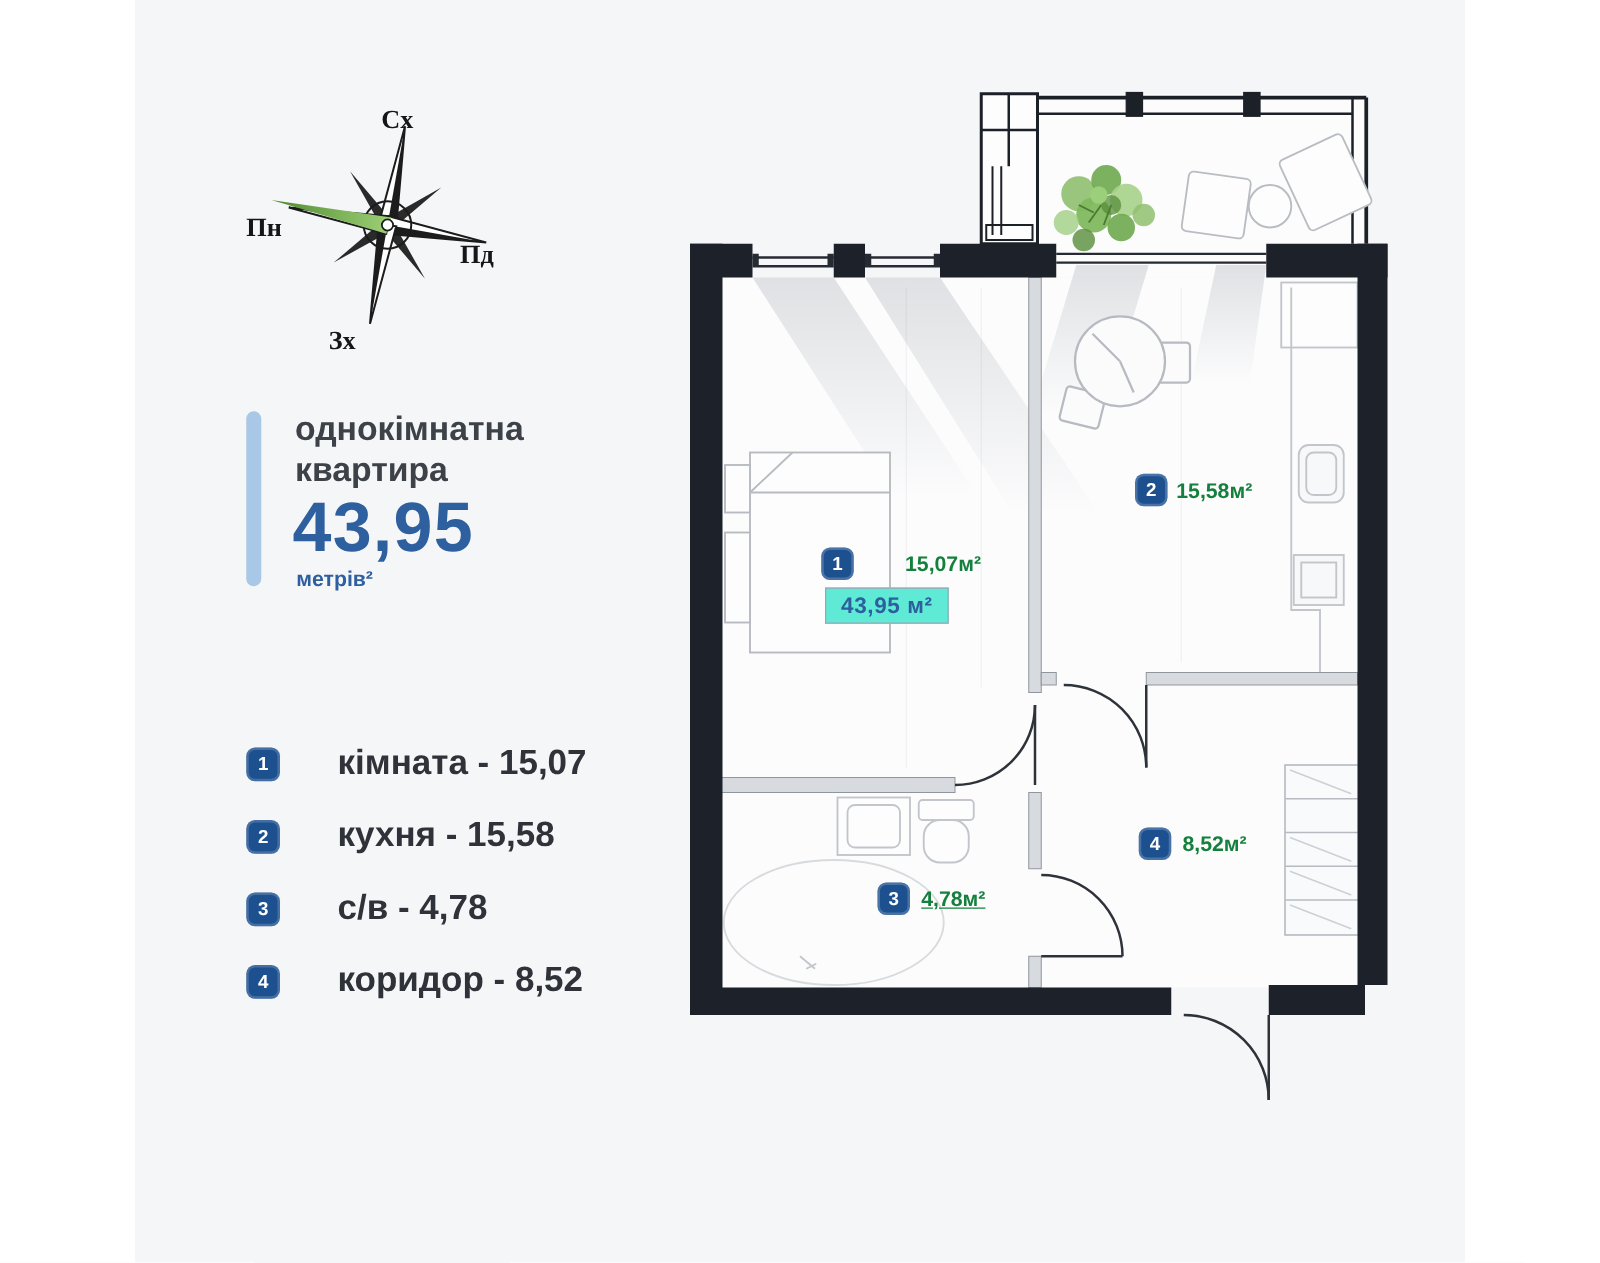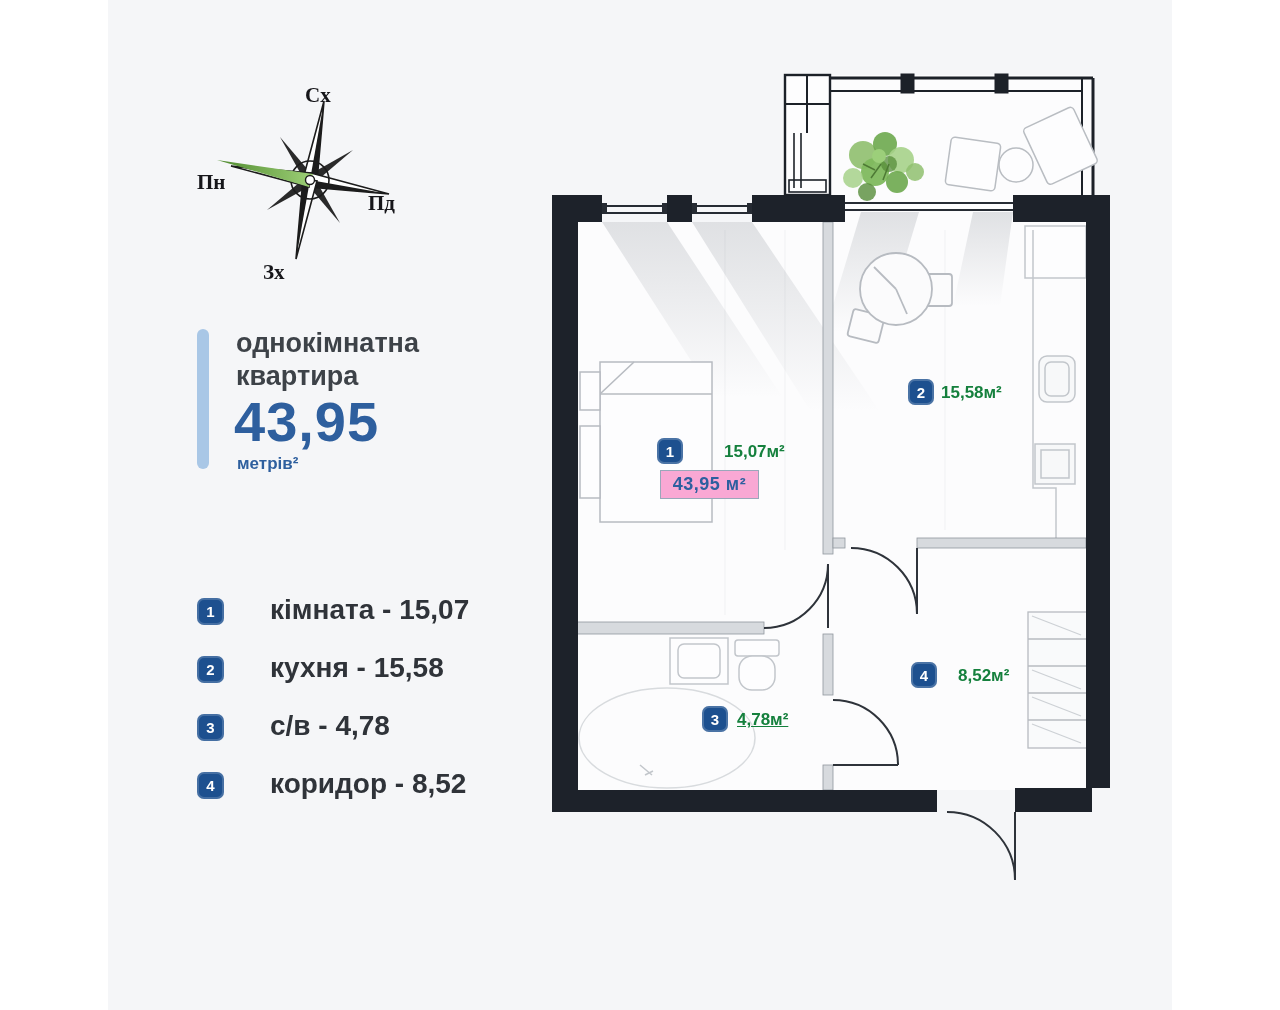--- a/index.html
+++ b/index.html
@@ -31,21 +31,21 @@
     box-shadow:inset 0 0 0 2px rgba(255,255,255,0.18);}
   .legend-row .num-badge{position:absolute;left:0;top:0;}
   .legend-label{position:absolute;left:73px;top:-4px;font-size:28px;font-weight:600;color:#2f3339;white-space:nowrap;}
 
   
   .plan-svg{position:absolute;left:545px;top:60px;width:580px;height:860px;}
   .room-badge{position:absolute;width:26px;height:26px;border-radius:7px;background:#1d508f;color:#fff;
     font-size:15px;font-weight:bold;display:flex;align-items:center;justify-content:center;
     box-shadow:inset 0 0 0 2px rgba(255,255,255,0.2);}
   .area-label{position:absolute;font-size:17px;font-weight:bold;color:#15803d;white-space:nowrap;}
-  .total-box{position:absolute;left:660px;top:470px;width:97px;height:27px;background:#f9a8d4;
+  .total-box{position:absolute;left:660px;top:470px;width:97px;height:27px;background:#5eead4;
     border:1px solid #9aa7ba;display:flex;align-items:center;justify-content:center;
     font-size:18px;font-weight:bold;color:#2d5f9f;letter-spacing:.5px;}
 </style>
 </head>
 <body>
 
 <div class="page">
   <div class="panel"></div>
 
   <div class="compass">
@@ -279,14 +279,14 @@
   <div class="area-label" style="left:708px;top:442px;margin-left:16px;">15,07м²</div>
   <div class="total-box">43,95 м²</div>
 
   <div class="room-badge" style="left:908px;top:379px;">2</div>
   <div class="area-label" style="left:941px;top:383px;">15,58м²</div>
 
   <div class="room-badge" style="left:702px;top:706px;">3</div>
   <div class="area-label" style="left:737px;top:710px;text-decoration:underline;">4,78м²</div>
 
   <div class="room-badge" style="left:911px;top:662px;">4</div>
-  <div class="area-label" style="left:946px;top:666px;margin-left:12px;">8,52м²</div>
+  <div class="area-label" style="left:946px;top:666px;">8,52м²</div>
 </div>
 
 </body></html>

